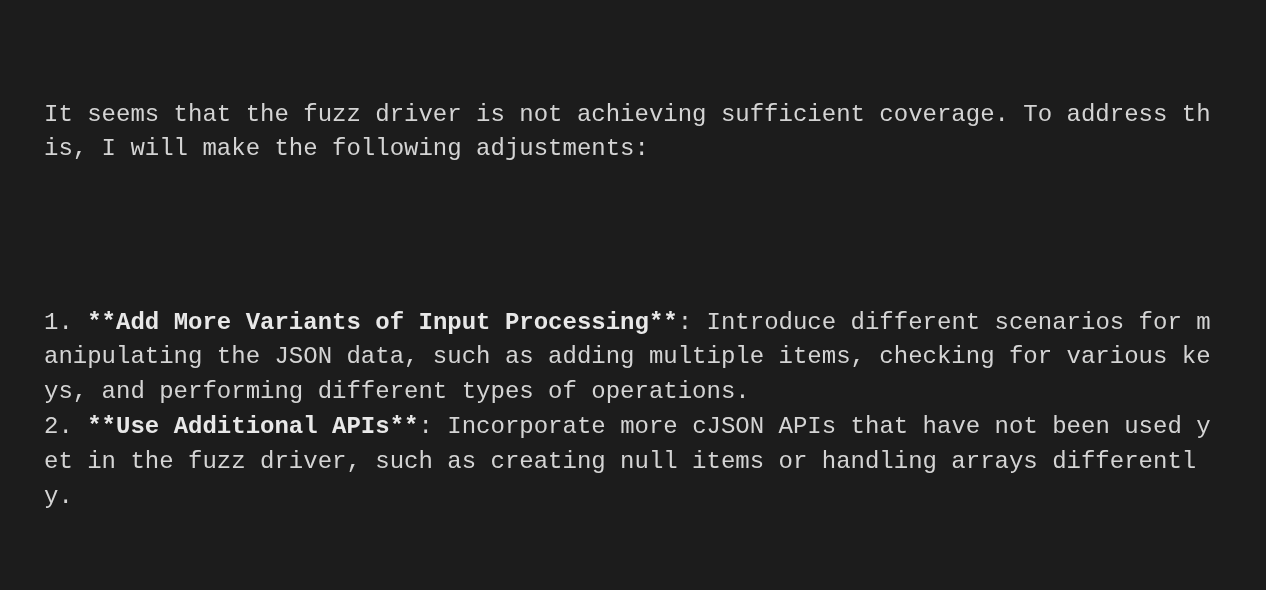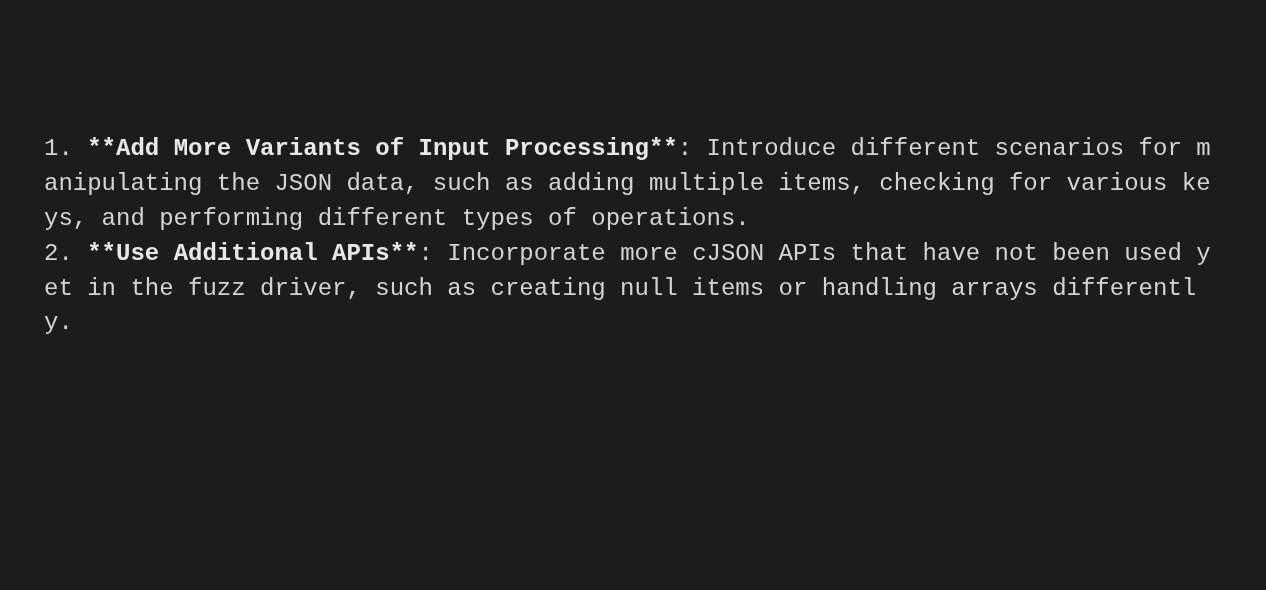--- a/index.html
+++ b/index.html
@@ -36,19 +36,20 @@
   }
   .bold {
     font-weight: 700;
     color: #e8e8e8;
   }
 </style>
 </head>
 <body>
 
 <div class="content">
+  <div class="para"><span>It seems that the fuzz driver is not achieving sufficient coverage. To address this, I will make the following adjustments:</span></div>
 
   <div class="list"><div class="list-item"><span>1. </span><span class="bold">**</span><span class="bold">Add More Variants of Input Processing</span><span class="bold">**</span><span>: Introduce different scenarios for manipulating the JSON data, such as adding multiple items, checking for various keys, and performing different types of operations.</span></div><div class="list-item"><span>2. </span><span class="bold">**</span><span class="bold">Use Additional APIs</span><span class="bold">**</span><span>: Incorporate more cJSON APIs that have not been used yet in the fuzz driver, such as creating null items or handling arrays differently.</span></div></div>
 
   
 
   
 </div>
 
 </body></html>

